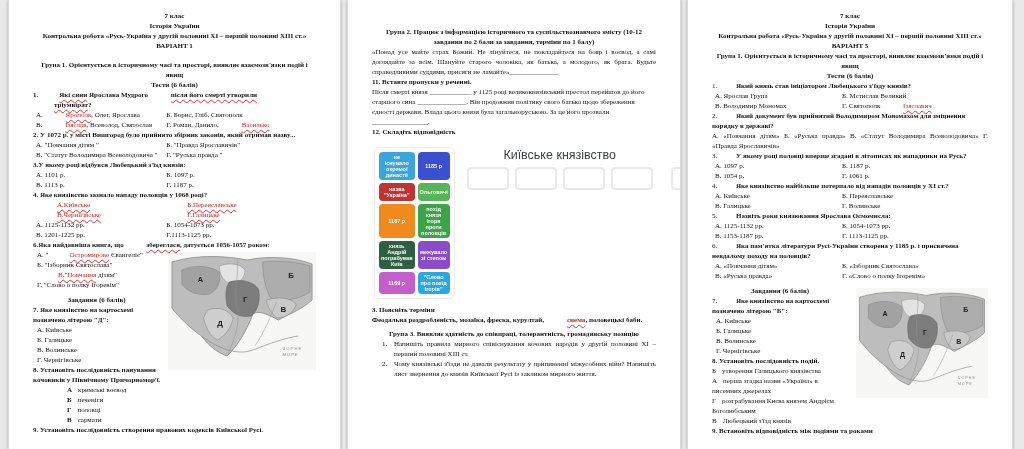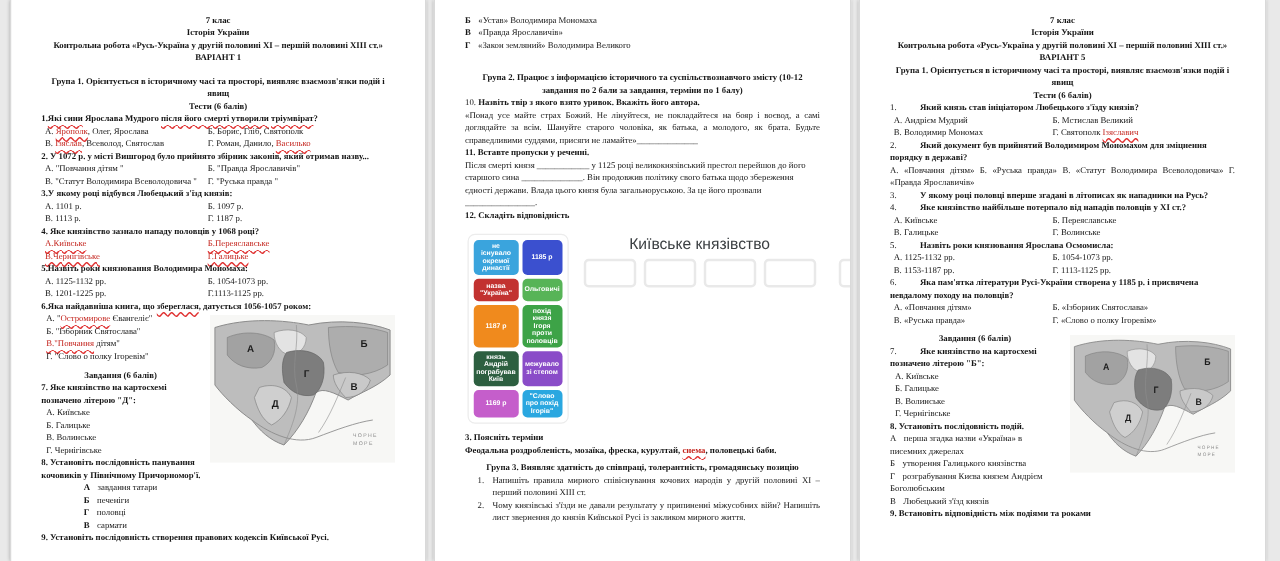--- a/index.html
+++ b/index.html
@@ -24,20 +24,21 @@
   .b{font-weight:bold}
   .q{font-weight:bold}
   .qnum{font-weight:normal;display:inline-block;min-width:24px}
   .nrm{font-weight:normal}
   .para{margin:0}
   .just{text-align:justify}
   .sq{
     text-decoration-line:underline;text-decoration-style:wavy;
     text-decoration-color:#e03131;text-decoration-thickness:.8px;
     text-underline-offset:1.5px;
+    margin-left:21px;
   }
   .red{color:#c4261f}
   .opts2{display:flex;flex-wrap:wrap}
   .opts2 .opt{box-sizing:border-box;padding-left:3px}
   .opts2 .opt:nth-child(odd){width:46%}
   .opts2 .opt:nth-child(even){width:54%}
   .opts1 .opt{padding-left:4px}
   .seq{padding-left:34px}
   .seq.flush{padding-left:0}
   .seq .l{font-weight:bold;margin-right:6px}
@@ -97,21 +98,20 @@
         <div class="opt"><span>В. 1113  р.</span></div>
         <div class="opt"><span>Г. 1187 р.</span></div>
       </div>
       <div class="q"><span>4. Яке князівство зазнало нападу  половців  у  1068 році?</span></div>
       <div class="opts2">
         <div class="opt"><span class="sq red">А.Київське</span></div>
         <div class="opt"><span class="sq red">Б.Переяславське</span></div>
         <div class="opt"><span class="sq red">В.Чернігівське</span></div>
         <div class="opt"><span class="sq red">Г.Галицьке</span></div>
       </div>
-      <div class="q"><span>5.Назвіть роки князювання Володимира Мономаха:</span></div>
       <div class="opts2">
         <div class="opt"><span>А. 1125-1132 рр.</span></div>
         <div class="opt"><span>Б. 1054-1073 рр.</span></div>
         <div class="opt"><span>В. 1201-1225 рр.</span></div>
         <div class="opt"><span>Г.1113-1125 рр.</span></div>
       </div>
       <div class="q"><span>6.Яка найдавніша книга, що </span><span class="sq">збереглася</span><span>, датується 1056-1057 роком:</span></div>
       <div class="mapwrap" style="width: 148px; height: 118px;"><svg viewBox="0 0 150 118" preserveAspectRatio="none" width="100%" height="100%">
           <rect width="150" height="118" fill="#f7f7f5"></rect>
           <path d="M4,10 C30,2 60,4 80,8 C105,3 130,6 146,12 L146,48 C135,58 122,62 112,68 C100,62 92,58 86,62 C80,78 72,92 60,104 C48,100 40,92 34,84 C22,76 10,64 4,56 Z" fill="#bdbdbd" stroke="#8a8a8a" stroke-width="0.8"></path>
@@ -142,36 +142,30 @@
       <div class="c b">Завдання (6 балів)</div>
       <div class="q"><span>7. Яке князівство на картосхемі позначено літерою "Д":</span></div>
       <div class="opts1">
         <div class="opt"><span>А. Київське</span></div>
         <div class="opt"><span>Б. Галицьке</span></div>
         <div class="opt"><span>В. Волинське</span></div>
         <div class="opt"><span>Г. Чернігівське</span></div>
       </div>
       <div class="q"><span>8.  Установіть  послідовність  панування кочовиків у Північному Причорномор'ї.</span></div>
       <div class="seq">
-        <div class="seqitem"><span class="l">А</span><span>завдання татари</span></div>
+        <div class="seqitem"><span class="l">А</span><span>кримські воєвод</span></div>
         <div class="seqitem"><span class="l">Б</span><span>печеніги</span></div>
         <div class="seqitem"><span class="l">Г</span><span>половці</span></div>
         <div class="seqitem"><span class="l">В</span><span>сармати</span></div>
       </div>
       <div class="q"><span>9. Установіть послідовність створення правових кодексів Київської Русі.</span></div>
     </div>
   <div class="page" id="page2">
-      <div class="seq flush">
-        <div class="seqitem"><span class="l">Б</span><span>«Устав» Володимира Мономаха</span></div>
-        <div class="seqitem"><span class="l">В</span><span>«Правда Ярославичів»</span></div>
-        <div class="seqitem"><span class="l">Г</span><span>«Закон земляний» Володимира Великого</span></div>
-      </div>
       <div class="spacer" style="height: 16px;"></div>
       <div class="c b">Група 2. Працює з інформацією історичного та суспільствознавчого змісту (10-12 завдання по 2 бали за завдання, терміни по 1 балу)</div>
-      <div class="q"><span class="nrm">10.  </span><span>Назвіть твір з якого взято уривок. Вкажіть його автора.</span></div>
       <div class="para just"><span>«Понад усе майте страх Божий. Не лінуйтеся, не покладайтеся на бояр і воєвод, а самі доглядайте за всім. Шануйте старого чоловіка, як батька, а молодого, як брата. Будьте справедливими суддями, присяги не ламайте»______________</span></div>
       <div class="q"><span>11. Вставте пропуски у реченні.</span></div>
       <div class="para"><span>Після смерті князя ____________ у 1125 році  великокнязівський престол перейшов до його старшого сина ______________. Він продовжив політику  свого батька щодо збереження єдності держави. Влада  цього князя  була загальноруською.  За це його прозвали ________________.</span></div>
       <div class="q"><span>12. Складіть відповідність</span></div>
       <div class="spacer" style="height: 6px;"></div>
       <div class="match">
         <div class="tiles">
           <div class="tile" style="background: rgb(58, 164, 221);">не існувало окремої династії</div>
           <div class="tile" style="background: rgb(59, 80, 207);">1185 р</div>
           <div class="tile" style="background: rgb(194, 50, 48);">назва "Україна"</div>
@@ -230,28 +224,34 @@
     </div>
   <div class="page" id="page3">
       <div class="c b">7 клас</div>
       <div class="c b">Історія України</div>
       <div class="c b">Контрольна робота  «Русь-Україна  у другій половині XI – першій половині XIII ст.»</div>
       <div class="c b">ВАРІАНТ 5</div>
       <div class="c b">Група 1. Орієнтується в історичному часі та просторі, виявляє взаємозв'язки подій і явищ</div>
       <div class="c b">Тести (6 балів)</div>
       <div class="q"><span class="qnum">1.</span><span>Який князь став ініціатором Любецького з'їзду князів?</span></div>
       <div class="opts2">
-        <div class="opt"><span>А. Андрієм Мудрий</span></div>
+        <div class="opt"><span>А. Ярослав Група</span></div>
         <div class="opt"><span>Б. Мстислав Великий</span></div>
         <div class="opt"><span>В. Володимир Мономах</span></div>
         <div class="opt"><span>Г. Святополк </span><span class="sq red">Ізяславич</span></div>
       </div>
       <div class="q"><span class="qnum">2.</span><span>Який документ був прийнятий Володимиром Мономахом для зміцнення порядку в державі?</span></div>
       <div class="para just"><span>А. «Повчання дітям»  Б. «Руська правда»  В. «Статут Володимира Всеволодовича»  Г. «Правда Ярославичів»</span></div>
       <div class="q"><span class="qnum">3.</span><span>У якому році половці вперше згадані в літописах як нападники на Русь?</span></div>
+      <div class="opts2">
+        <div class="opt"><span>А. 1097 р.</span></div>
+        <div class="opt"><span>Б. 1187 р.</span></div>
+        <div class="opt"><span>В. 1054 р.</span></div>
+        <div class="opt"><span>Г. 1061 р.</span></div>
+      </div>
       <div class="q"><span class="qnum">4.</span><span>Яке князівство найбільше потерпало від нападів половців у XI ст.?</span></div>
       <div class="opts2">
         <div class="opt"><span>А. Київське</span></div>
         <div class="opt"><span>Б. Переяславське</span></div>
         <div class="opt"><span>В. Галицьке</span></div>
         <div class="opt"><span>Г. Волинське</span></div>
       </div>
       <div class="q"><span class="qnum">5.</span><span>Назвіть роки князювання Ярослава Осмомисла:</span></div>
       <div class="opts2">
         <div class="opt"><span>А. 1125-1132 рр.</span></div>
@@ -290,20 +290,20 @@
       <div class="c b">Завдання (6 балів)</div>
       <div class="q"><span class="qnum">7.</span><span>Яке князівство на картосхемі позначено літерою "Б":</span></div>
       <div class="opts1">
         <div class="opt"><span>А. Київське</span></div>
         <div class="opt"><span>Б. Галицьке</span></div>
         <div class="opt"><span>В. Волинське</span></div>
         <div class="opt"><span>Г. Чернігівське</span></div>
       </div>
       <div class="q"><span>8. Установіть послідовність подій.</span></div>
       <div class="seq flush">
+        <div class="seqitem"><span class="l nrm">Б</span><span>утворення Галицького князівства</span></div>
         <div class="seqitem"><span class="l nrm">А</span><span>перша згадка назви «Україна» в писемних джерелах</span></div>
-        <div class="seqitem"><span class="l nrm">Б</span><span>утворення Галицького князівства</span></div>
         <div class="seqitem"><span class="l nrm">Г</span><span>розграбування Києва князем Андрієм Боголюбським</span></div>
         <div class="seqitem"><span class="l nrm">В</span><span>Любецький з'їзд князів</span></div>
       </div>
       <div class="q"><span>9. Встановіть відповідність між подіями та роками</span></div>
     </div>
 </div>
 
 </body></html>

